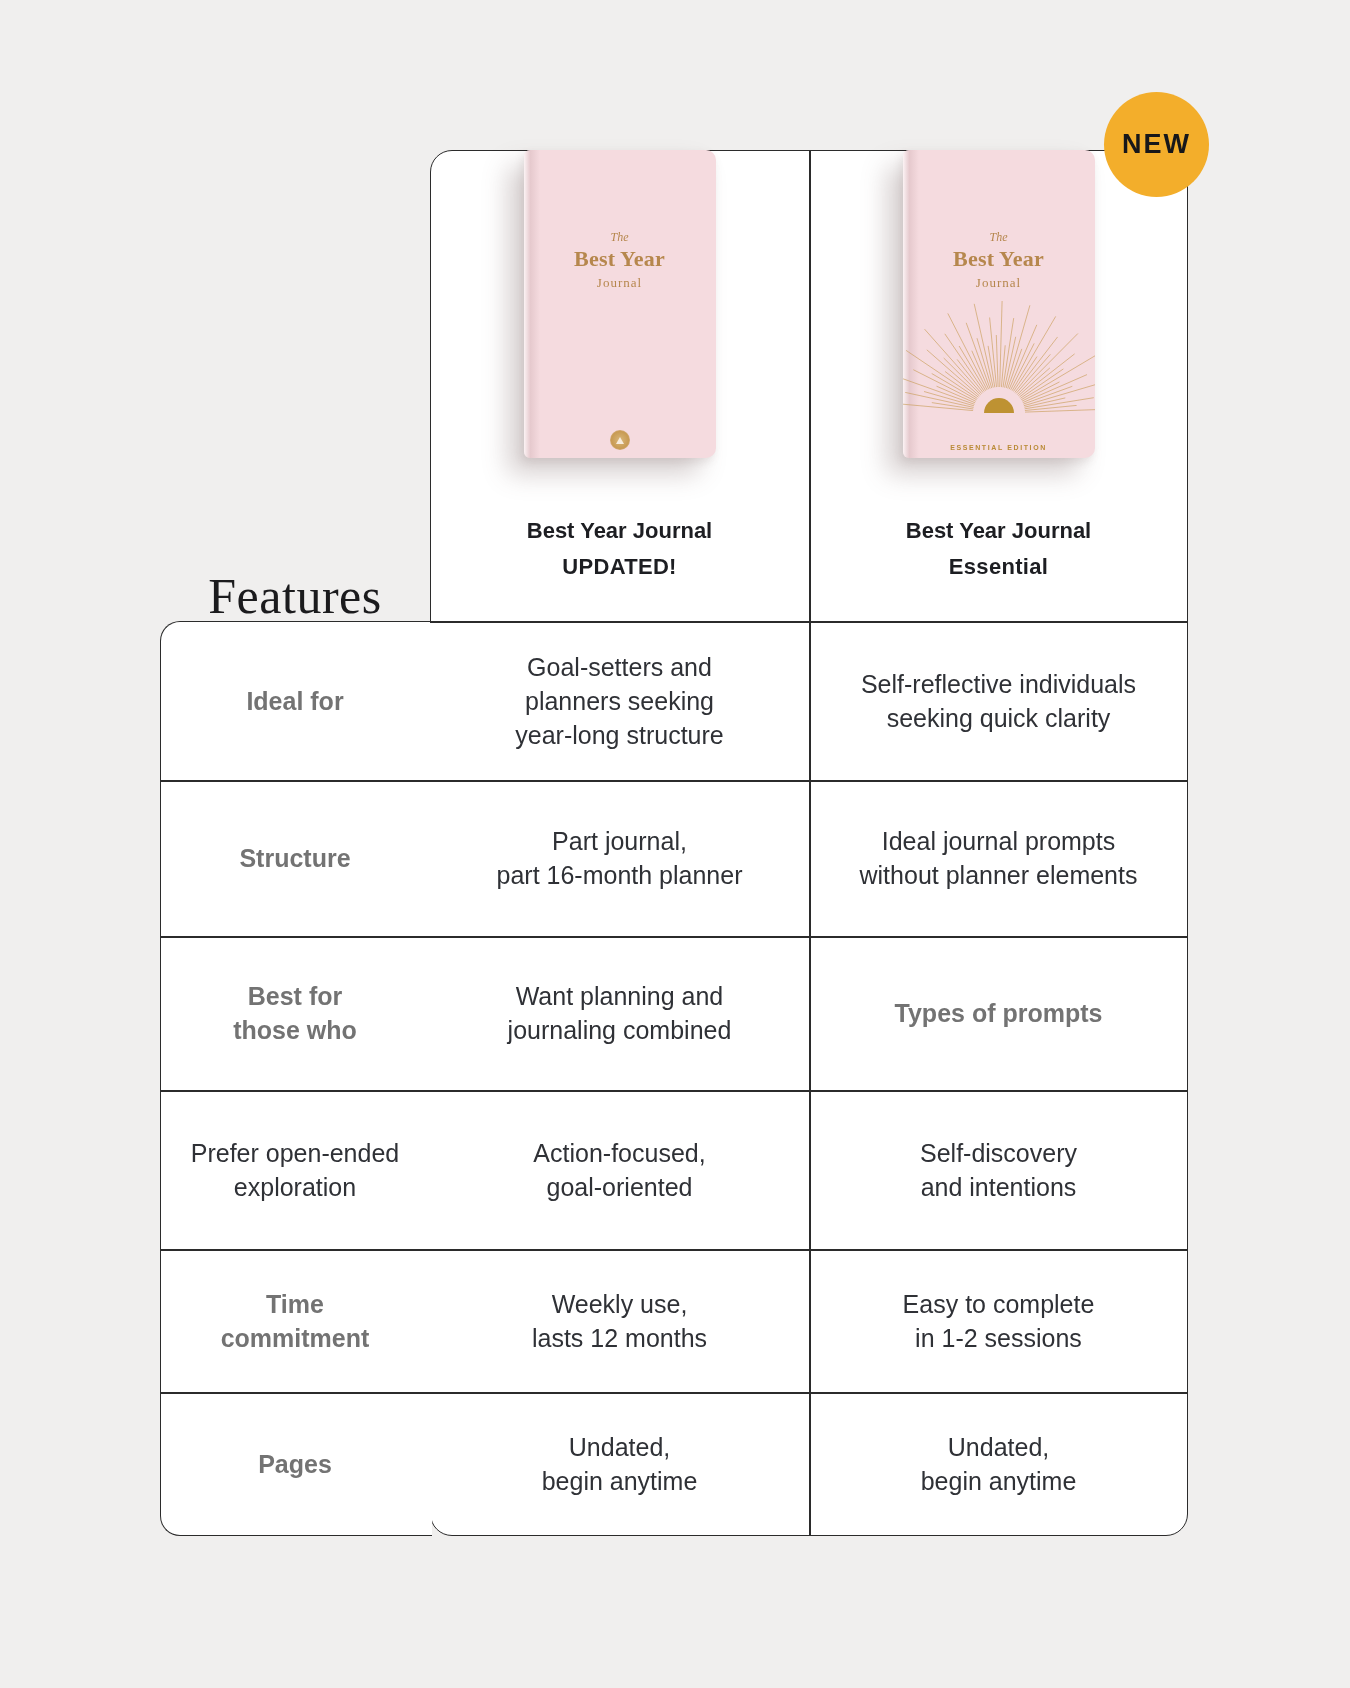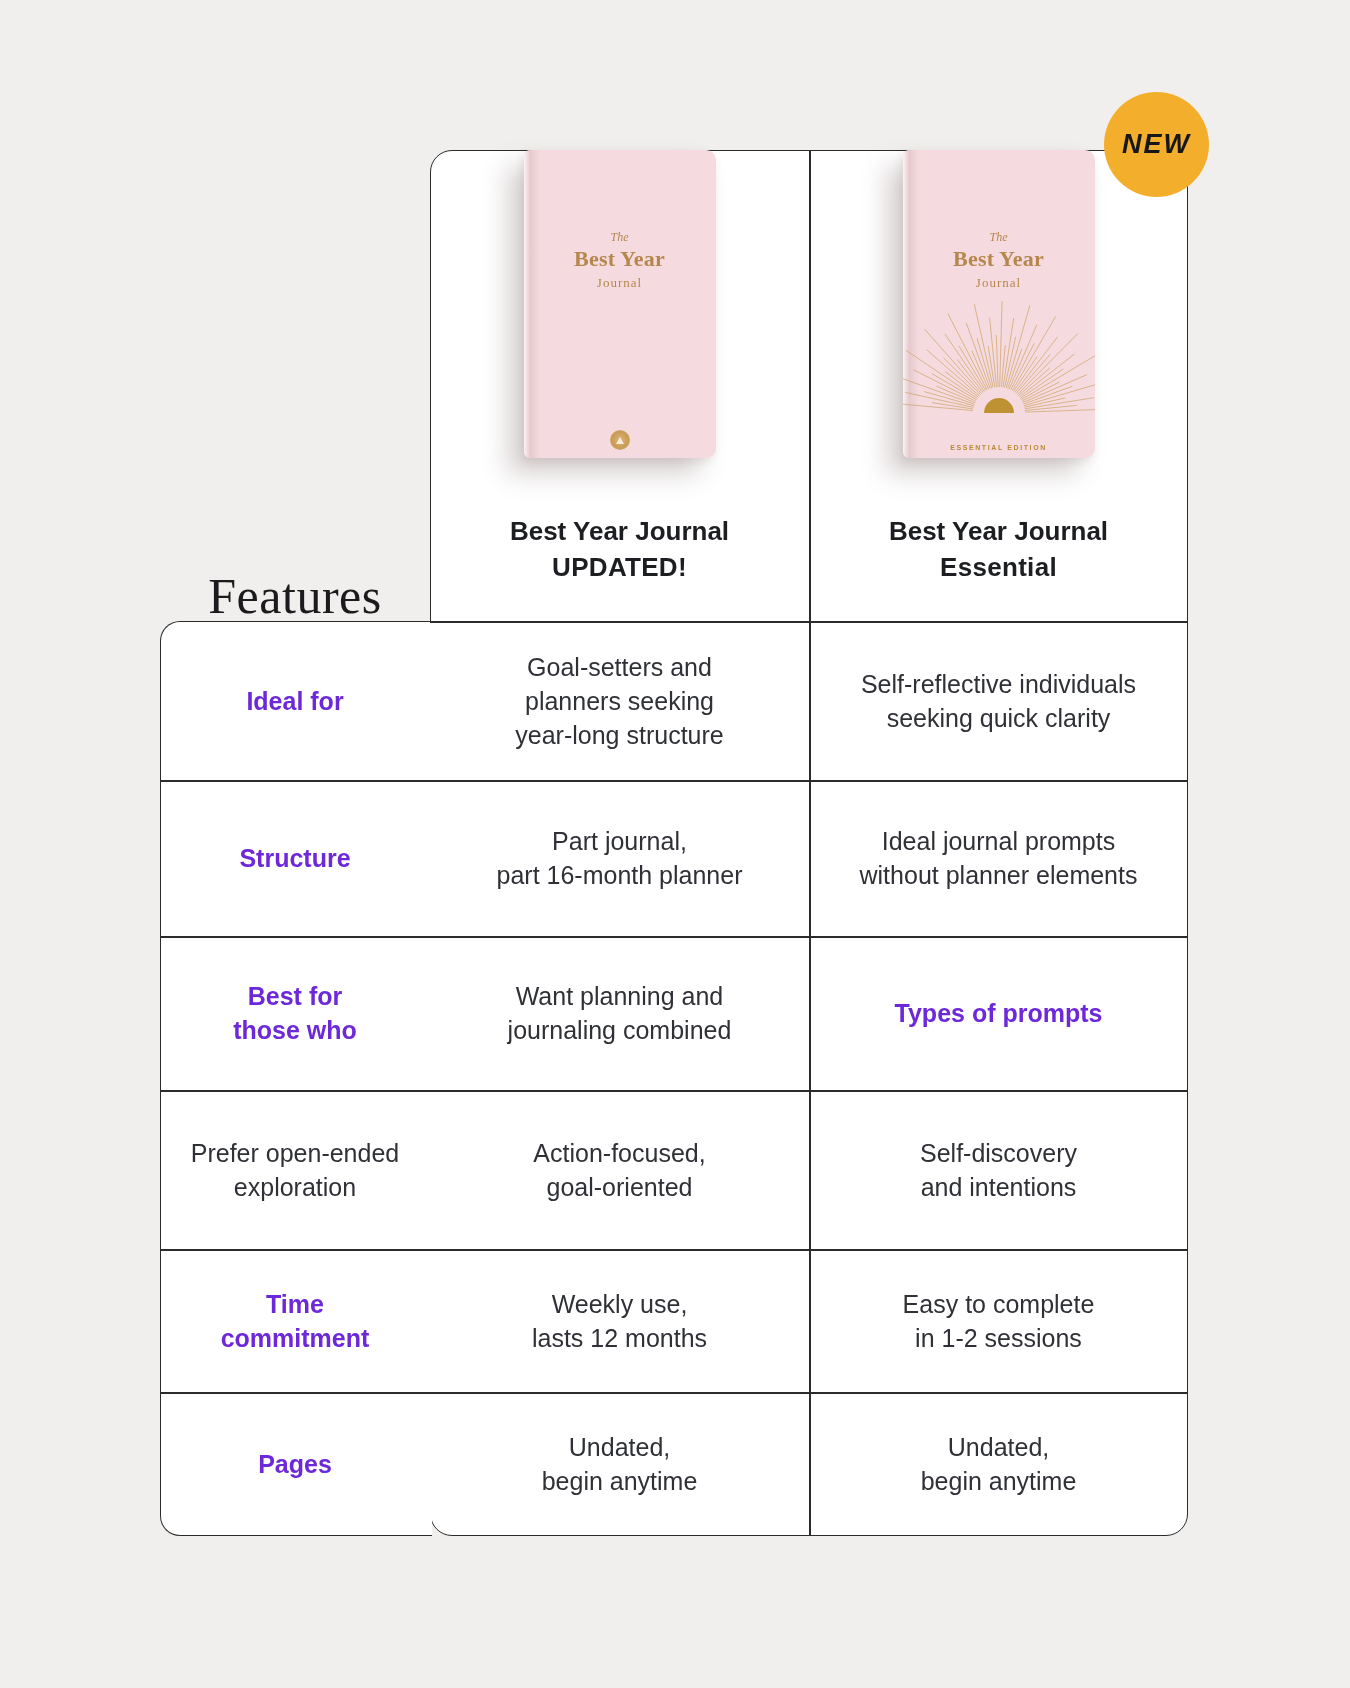--- a/index.html
+++ b/index.html
@@ -31,51 +31,50 @@
     display:grid;
     grid-template-columns:270px 379px 379px;
     grid-template-rows:471px 159px 156px 154px 159px 143px 144px;
   }
   .cell{
     display:flex;align-items:center;justify-content:center;
     text-align:center;white-space:pre-line;
     font-size:25px;line-height:34px;color:#2f3136;
     padding:0 28px;box-sizing:border-box;
   }
-  .cell.rowlabel{font-weight:bold;color:#6d28d9;}
+  .cell.rowlabel{font-weight:bold;color:#737373;}
   .features-cell{
     display:flex;align-items:flex-end;justify-content:center;
     box-sizing:border-box;
   }
   .features-title{
     font-family:"Liberation Serif", serif;
     font-weight:400;font-size:50px;line-height:1;color:#1b1b1d;
     letter-spacing:0.5px;
   }
   .header-cell{
     display:flex;flex-direction:column;align-items:center;justify-content:flex-end;
     padding-bottom:36px;box-sizing:border-box;text-align:center;
   }
-  .product-title{font-size:26px;line-height:36px;color:#1d1e22;font-weight:bold;}
+  .product-title{font-size:22px;line-height:36px;color:#1d1e22;font-weight:bold;}
   .product-title .line2{font-weight:bold;letter-spacing:0.3px;}
   
   .vline{
     position:absolute;top:0;height:1386px;width:1.5px;background:#2b2b2b;left:649px;
   }
   .hline{position:absolute;height:1.5px;background:#2b2b2b;left:0;width:1028px;}
   .hline.header-sep{left:270px;width:758px;top:471px;}
   .hl1{top:630px;} .hl2{top:786px;} .hl3{top:940px;} .hl4{top:1099px;} .hl5{top:1242px;}
   
   .badge{
     position:absolute;left:1104px;top:92px;width:105px;height:105px;
     background:#F3AE2B;border-radius:50%;
     display:flex;align-items:center;justify-content:center;
     font-size:27px;font-weight:bold;letter-spacing:2px;color:#17171a;
     z-index:6;
-    font-style:italic;
   }
   
   .book{
     position:relative;width:192px;height:312px;margin-bottom:55px;
     background:#F5DBDF;
     border-radius:6px 10px 10px 6px;
     box-shadow:-16px 16px 26px rgba(110,85,85,0.28), -2px 4px 8px rgba(110,85,85,0.12);
   }
   .book::before{ 
     content:"";position:absolute;left:0;top:0;bottom:0;width:16px;

